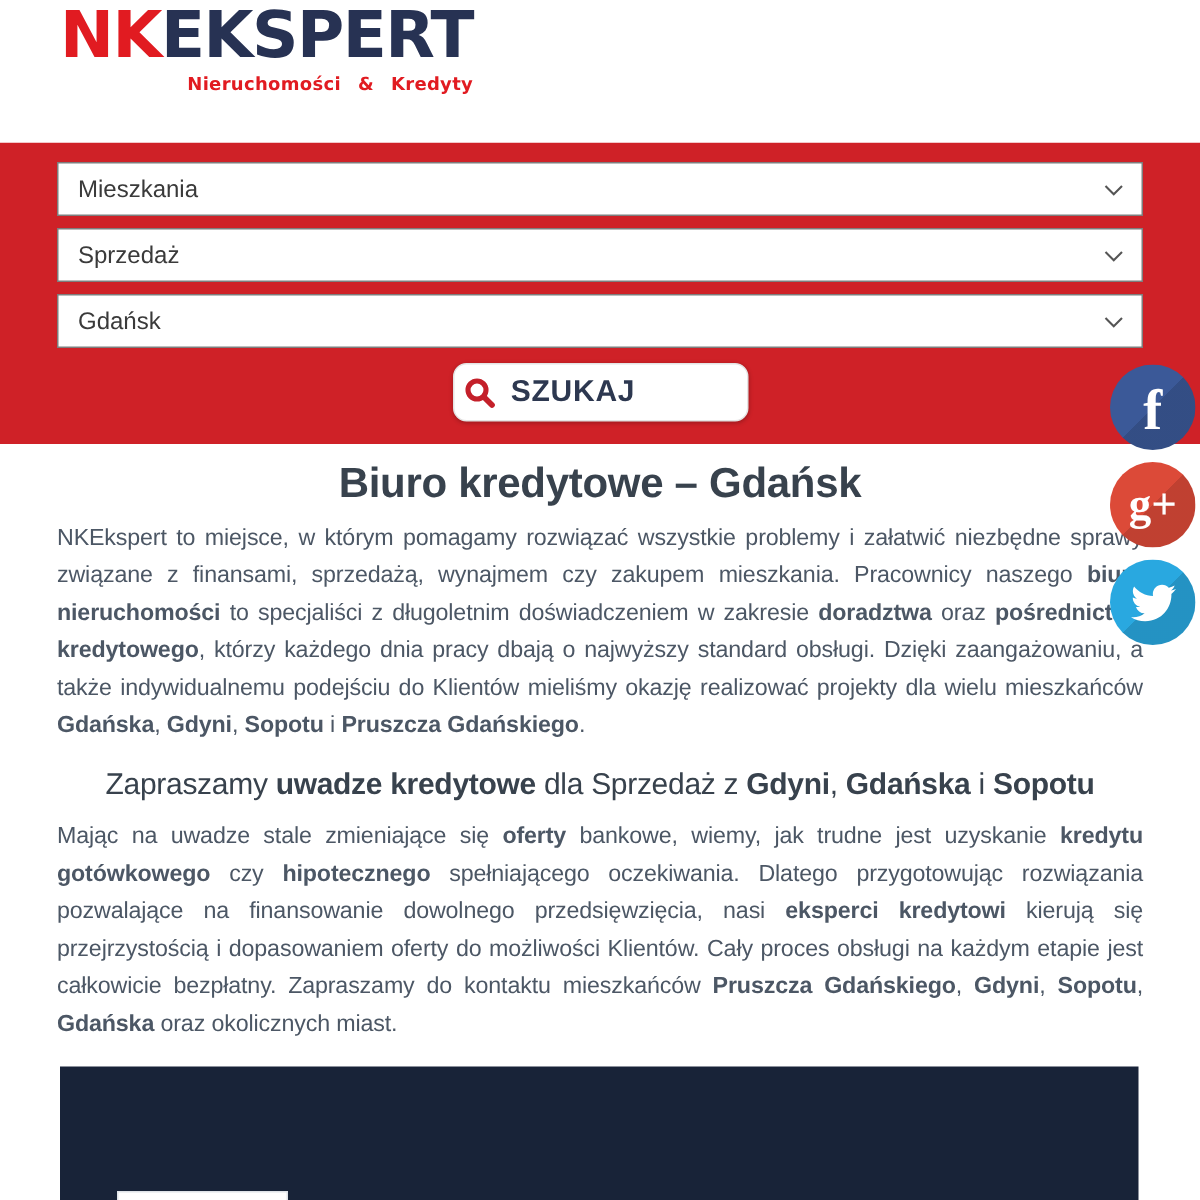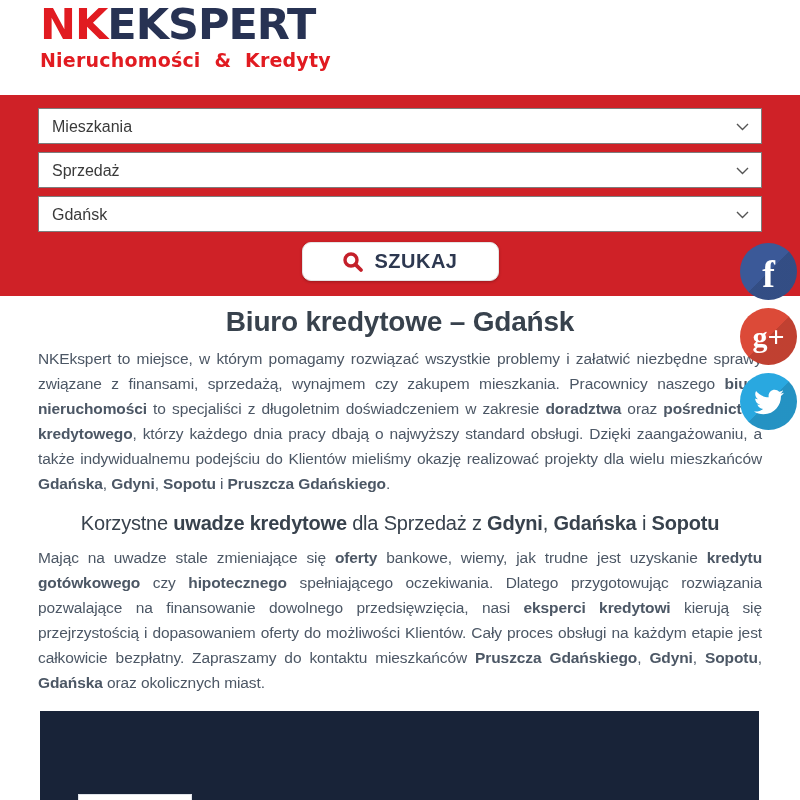--- a/index.html
+++ b/index.html
@@ -14,21 +14,21 @@
   .logo { position:absolute; left:40px; top:3px; cursor:pointer; }
   .wordmark {
     font-family:"DejaVu Sans", sans-serif;
     font-weight:800; font-size:43px; line-height:1; letter-spacing:-1px;
   }
   .wordmark .nk   { color:var(--logo-red,#e11b21); }
   .wordmark .rest { color:var(--navy,#273253); }
   .tagline {
     font-family:"DejaVu Sans", sans-serif;
     text-align:right; color:var(--logo-red,#e11b21);
-    font-weight:700; font-size:19px; margin-top:3px;
+    font-weight:700; font-size:12px; margin-top:3px;
     word-spacing:7px; letter-spacing:.2px;
   }
 
   
   .search-band {
     background:var(--band-red,#cf2127);
     height:201px; box-sizing:border-box;
     padding:13px 38px 0;
   }
   .select-wrap { position:relative; height:34px; }
@@ -36,21 +36,21 @@
   .select-wrap select {
     -webkit-appearance:none; appearance:none;
     width:100%; height:36px; box-sizing:border-box;
     border:1px solid #7d7d7d; border-radius:0; background:#fff;
     font-family:inherit; font-size:16px; color:#3a3a3a;
     padding:0 30px 0 13px; cursor:pointer;
   }
   .chevron { position:absolute; right:13px; top:15px; pointer-events:none; }
 
   .search-btn {
-    display:flex; align-items:center; justify-content:center; gap:10px;
+    display:flex; align-items:center; gap:10px;
     margin:12px auto 0; width:197px; height:39px;
     background:#fff; border:1px solid #e4e4e4; border-radius:9px;
     box-shadow:0 1px 3px rgba(0,0,0,.25);
     font-family:inherit; font-size:20px; font-weight:600; letter-spacing:.5px;
     color:var(--button-text,#2d3850); cursor:pointer;
   }
 
   
   .social-stack {
     position:absolute; top:243px; right:3px; width:57px;
@@ -160,21 +160,21 @@
     <a class="social tw">
       <svg width="30" height="30" viewBox="0 0 24 24" fill="#fff">
           <path d="M23.954 4.569c-.885.389-1.83.654-2.825.775 1.014-.611 1.794-1.574 2.163-2.723-.951.555-2.005.959-3.127 1.184-.896-.959-2.173-1.559-3.591-1.559-2.717 0-4.92 2.203-4.92 4.917 0 .39.045.765.127 1.124C7.691 8.094 4.066 6.13 1.64 3.161c-.427.722-.666 1.561-.666 2.475 0 1.71.87 3.213 2.188 4.096-.807-.026-1.566-.248-2.228-.616v.061c0 2.385 1.693 4.374 3.946 4.827-.413.111-.849.171-1.296.171-.314 0-.615-.03-.916-.086.631 1.953 2.445 3.377 4.604 3.417-1.68 1.319-3.809 2.105-6.102 2.105-.39 0-.779-.023-1.17-.067 2.189 1.394 4.768 2.209 7.557 2.209 9.054 0 13.999-7.496 13.999-13.986 0-.209 0-.42-.015-.63.961-.689 1.8-1.56 2.46-2.548l-.047-.02z"></path>
         </svg>
     </a>
   </div>
 
   <main>
     <h1>Biuro kredytowe – Gdańsk</h1>
     <p><span>NKEkspert to miejsce, w którym pomagamy rozwiązać wszystkie problemy i załatwić niezbędne sprawy związane z finansami, sprzedażą, wynajmem czy zakupem mieszkania. Pracownicy naszego </span><strong>biura nieruchomości</strong><span> to specjaliści z długoletnim doświadczeniem w zakresie </span><strong>doradztwa</strong><span> oraz </span><strong>pośrednictwa kredytowego</strong><span>, którzy każdego dnia pracy dbają o najwyższy standard obsługi. Dzięki zaangażowaniu, a także indywidualnemu podejściu do Klientów mieliśmy okazję realizować projekty dla wielu mieszkańców </span><strong>Gdańska</strong><span>, </span><strong>Gdyni</strong><span>, </span><strong>Sopotu</strong><span> i </span><strong>Pruszcza Gdańskiego</strong><span>.</span></p>
-    <h2><span>Korzystne </span><strong>uwadze kredytowe</strong><span> dla Sprzedaż z </span><strong>Gdyni</strong><span>, </span><strong>Gdańska</strong><span> i </span><strong>Sopotu</strong></h2>
+    <h2><span>Zapraszamy </span><strong>uwadze kredytowe</strong><span> dla Sprzedaż z </span><strong>Gdyni</strong><span>, </span><strong>Gdańska</strong><span> i </span><strong>Sopotu</strong></h2>
     <p><span>Mając na uwadze stale zmieniające się </span><strong>oferty</strong><span> bankowe, wiemy, jak trudne jest uzyskanie </span><strong>kredytu gotówkowego</strong><span> czy </span><strong>hipotecznego</strong><span> spełniającego oczekiwania. Dlatego przygotowując rozwiązania pozwalające na finansowanie dowolnego przedsięwzięcia, nasi </span><strong>eksperci kredytowi</strong><span> kierują się przejrzystością i dopasowaniem oferty do możliwości Klientów. Cały proces obsługi na każdym etapie jest całkowicie bezpłatny. Zapraszamy do kontaktu mieszkańców </span><strong>Pruszcza Gdańskiego</strong><span>, </span><strong>Gdyni</strong><span>, </span><strong>Sopotu</strong><span>, </span><strong>Gdańska</strong><span> oraz okolicznych miast.</span></p>
   </main>
 
   <section class="footer-panel">
     <div class="white-card"></div>
   </section>
 
 </div>
 
 </body></html>

